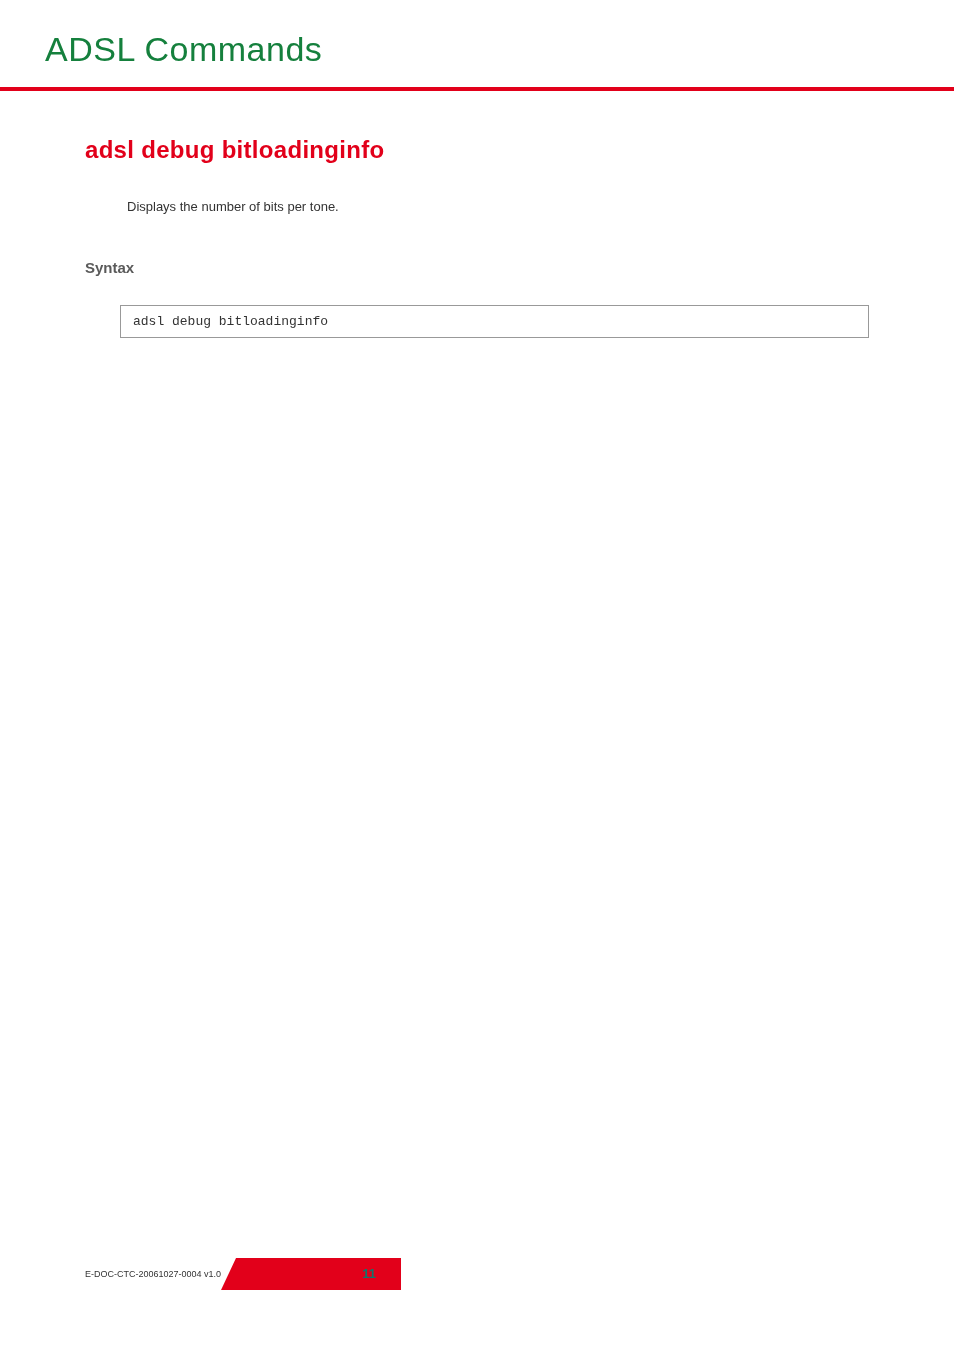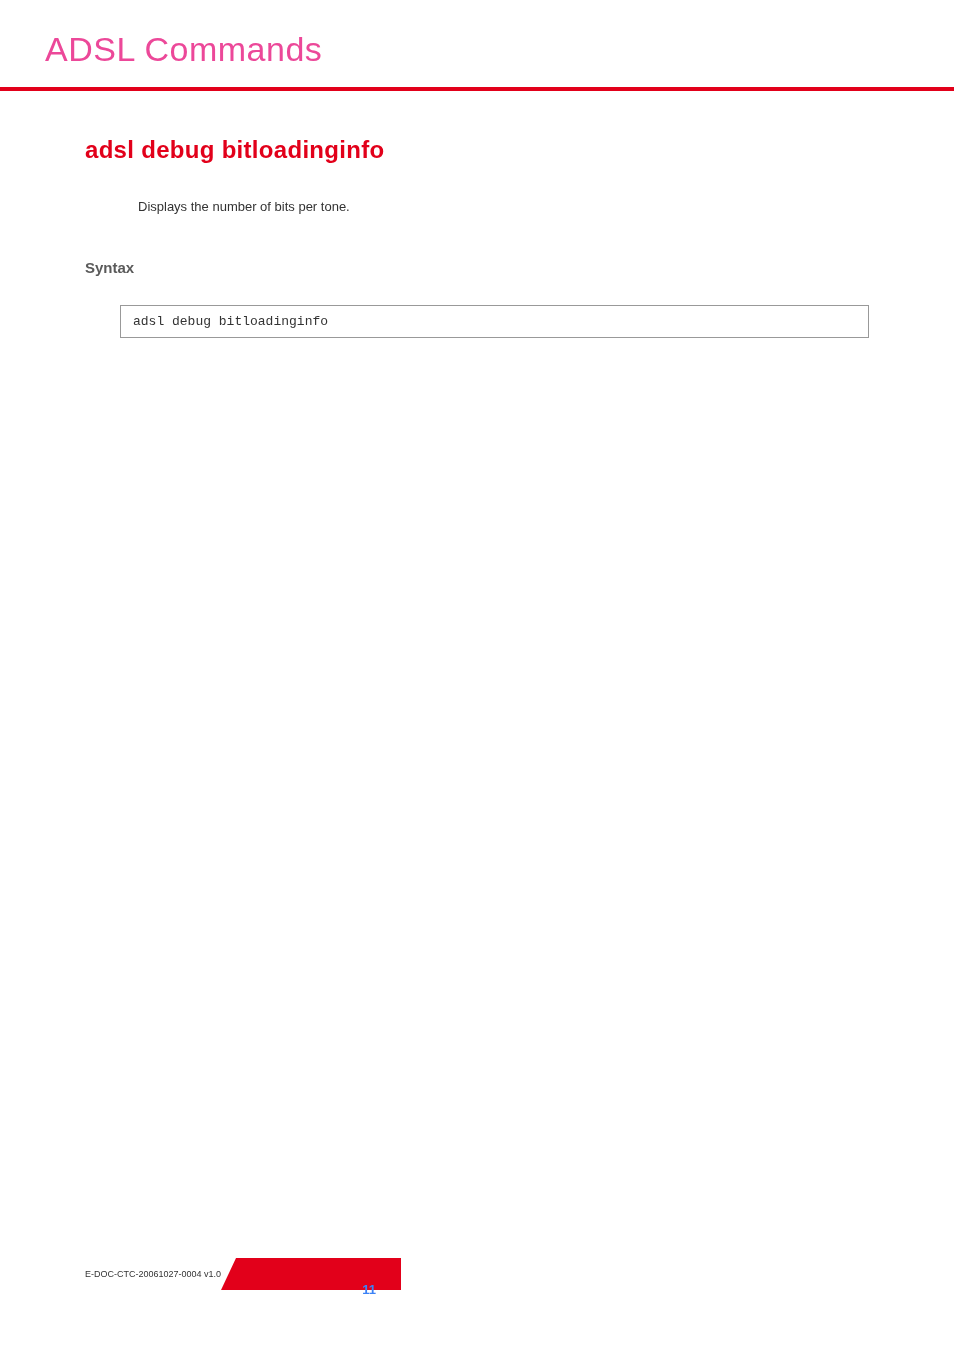--- a/index.html
+++ b/index.html
@@ -17,21 +17,21 @@
     .page-container {
       width: 100%;
       height: 100%;
       padding: 30px 85px 60px 45px;
       display: flex;
       flex-direction: column;
     }
     .chapter-title {
       font-size: 34px;
       font-weight: 400;
-      color: #ec4899;
+      color: #15803d;
       letter-spacing: 0.5px;
       margin-bottom: 18px;
     }
     .red-divider {
       height: 4px;
       background: #e2001a;
       margin-bottom: 45px;
       margin-left: -45px;
       margin-right: -85px;
     }
@@ -42,21 +42,21 @@
     .command-title {
       font-size: 24px;
       font-weight: bold;
       color: #e2001a;
       margin-bottom: 35px;
       letter-spacing: 0.3px;
     }
     .description {
       font-size: 13px;
       color: #333;
-      margin-left: 53px;
+      margin-left: 42px;
       margin-bottom: 45px;
     }
     .section-heading {
       font-size: 15px;
       font-weight: bold;
       color: #5a5a5a;
       margin-bottom: 29px;
     }
     .code-block {
       margin-left: 35px;
@@ -83,22 +83,22 @@
       height: 32px;
     }
     .page-number-badge svg {
       position: absolute;
       right: -85px;
       top: 0;
     }
     .page-number {
       position: absolute;
       right: -60px;
-      top: 24px;
-      color: #3b82f6;
+      top: 8px;
+      color: #0f766e;
       font-size: 13px;
       font-weight: bold;
       z-index: 2;
     }
   </style>
 </head>
 <body>
 
 <div class="page-container">
   <h1 class="chapter-title">ADSL Commands</h1>

